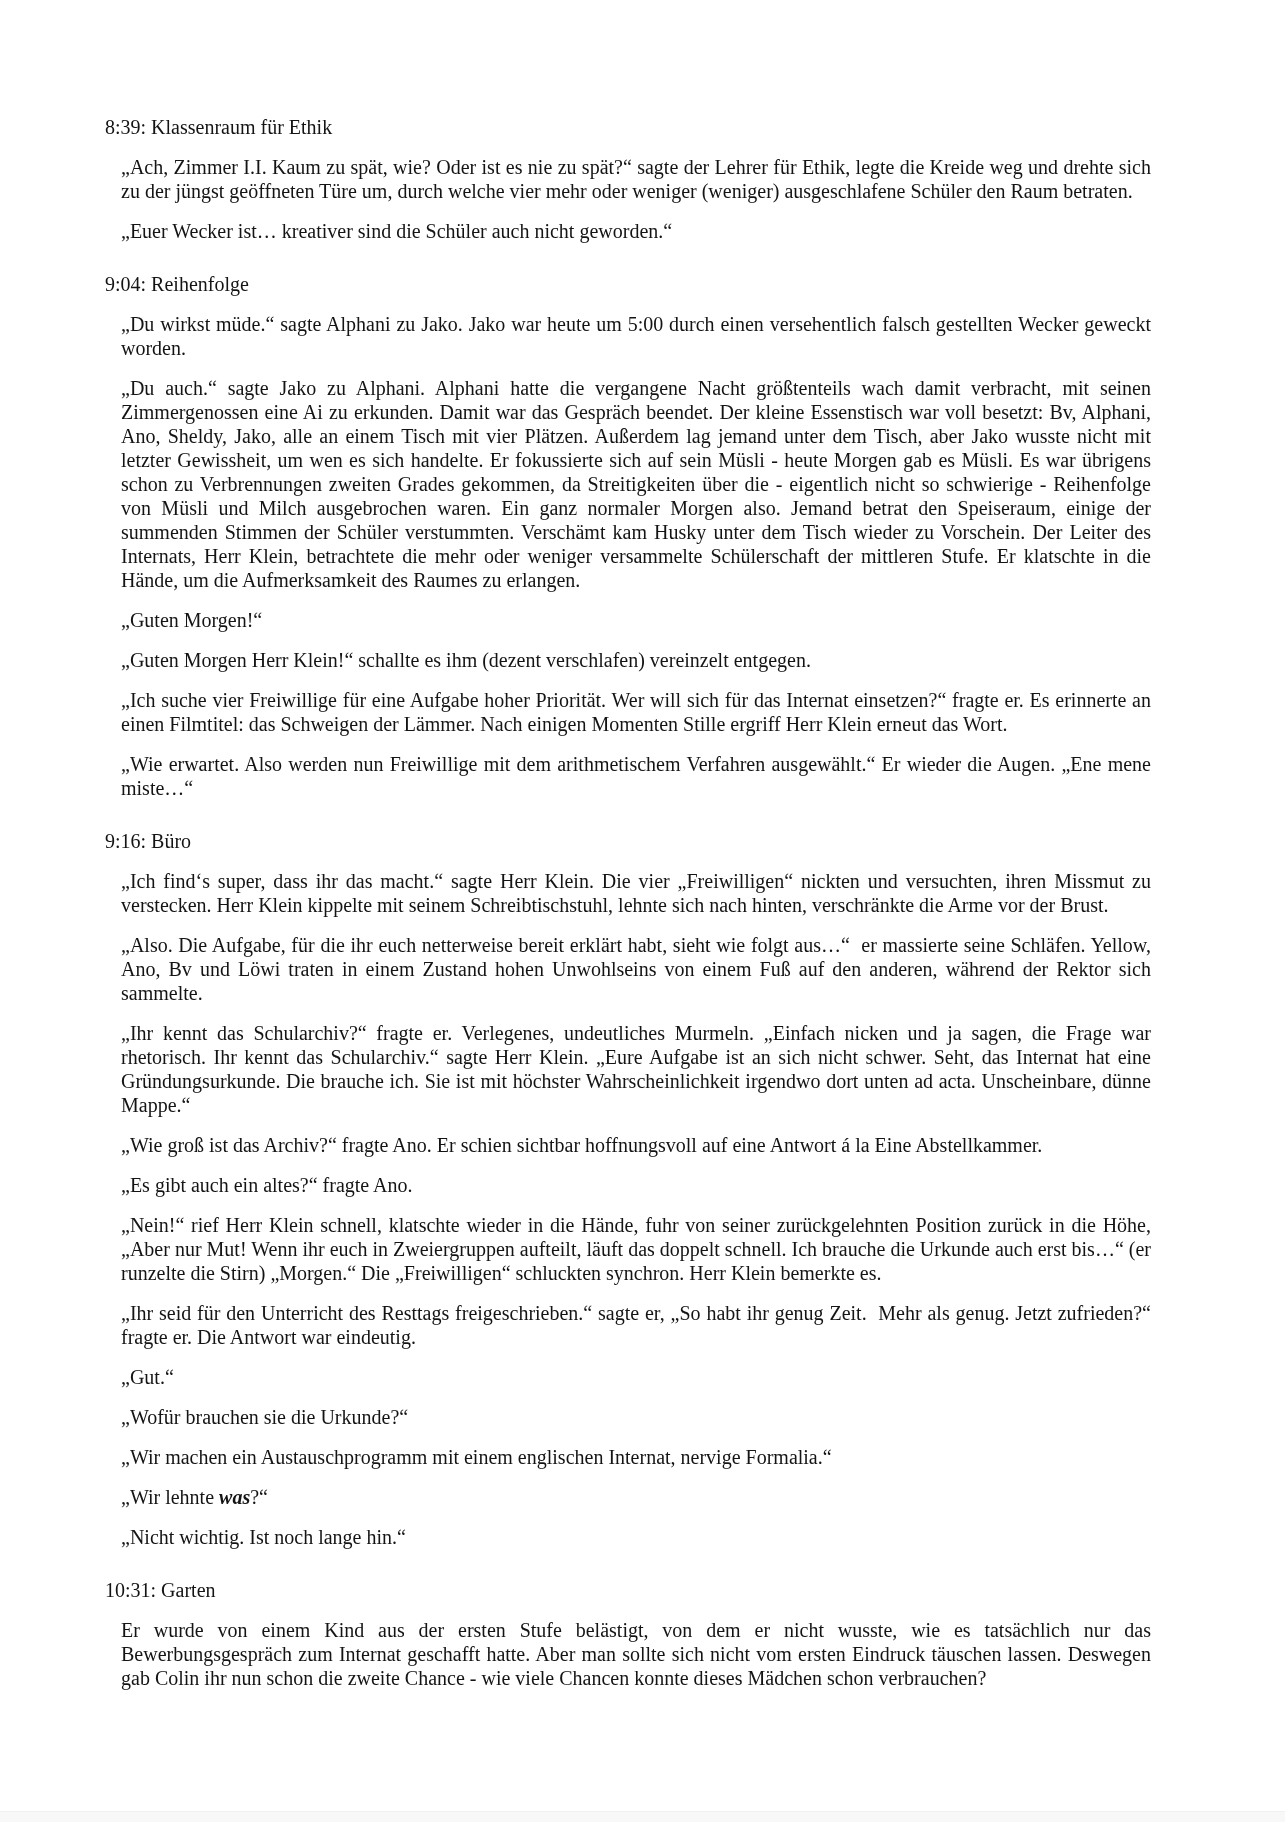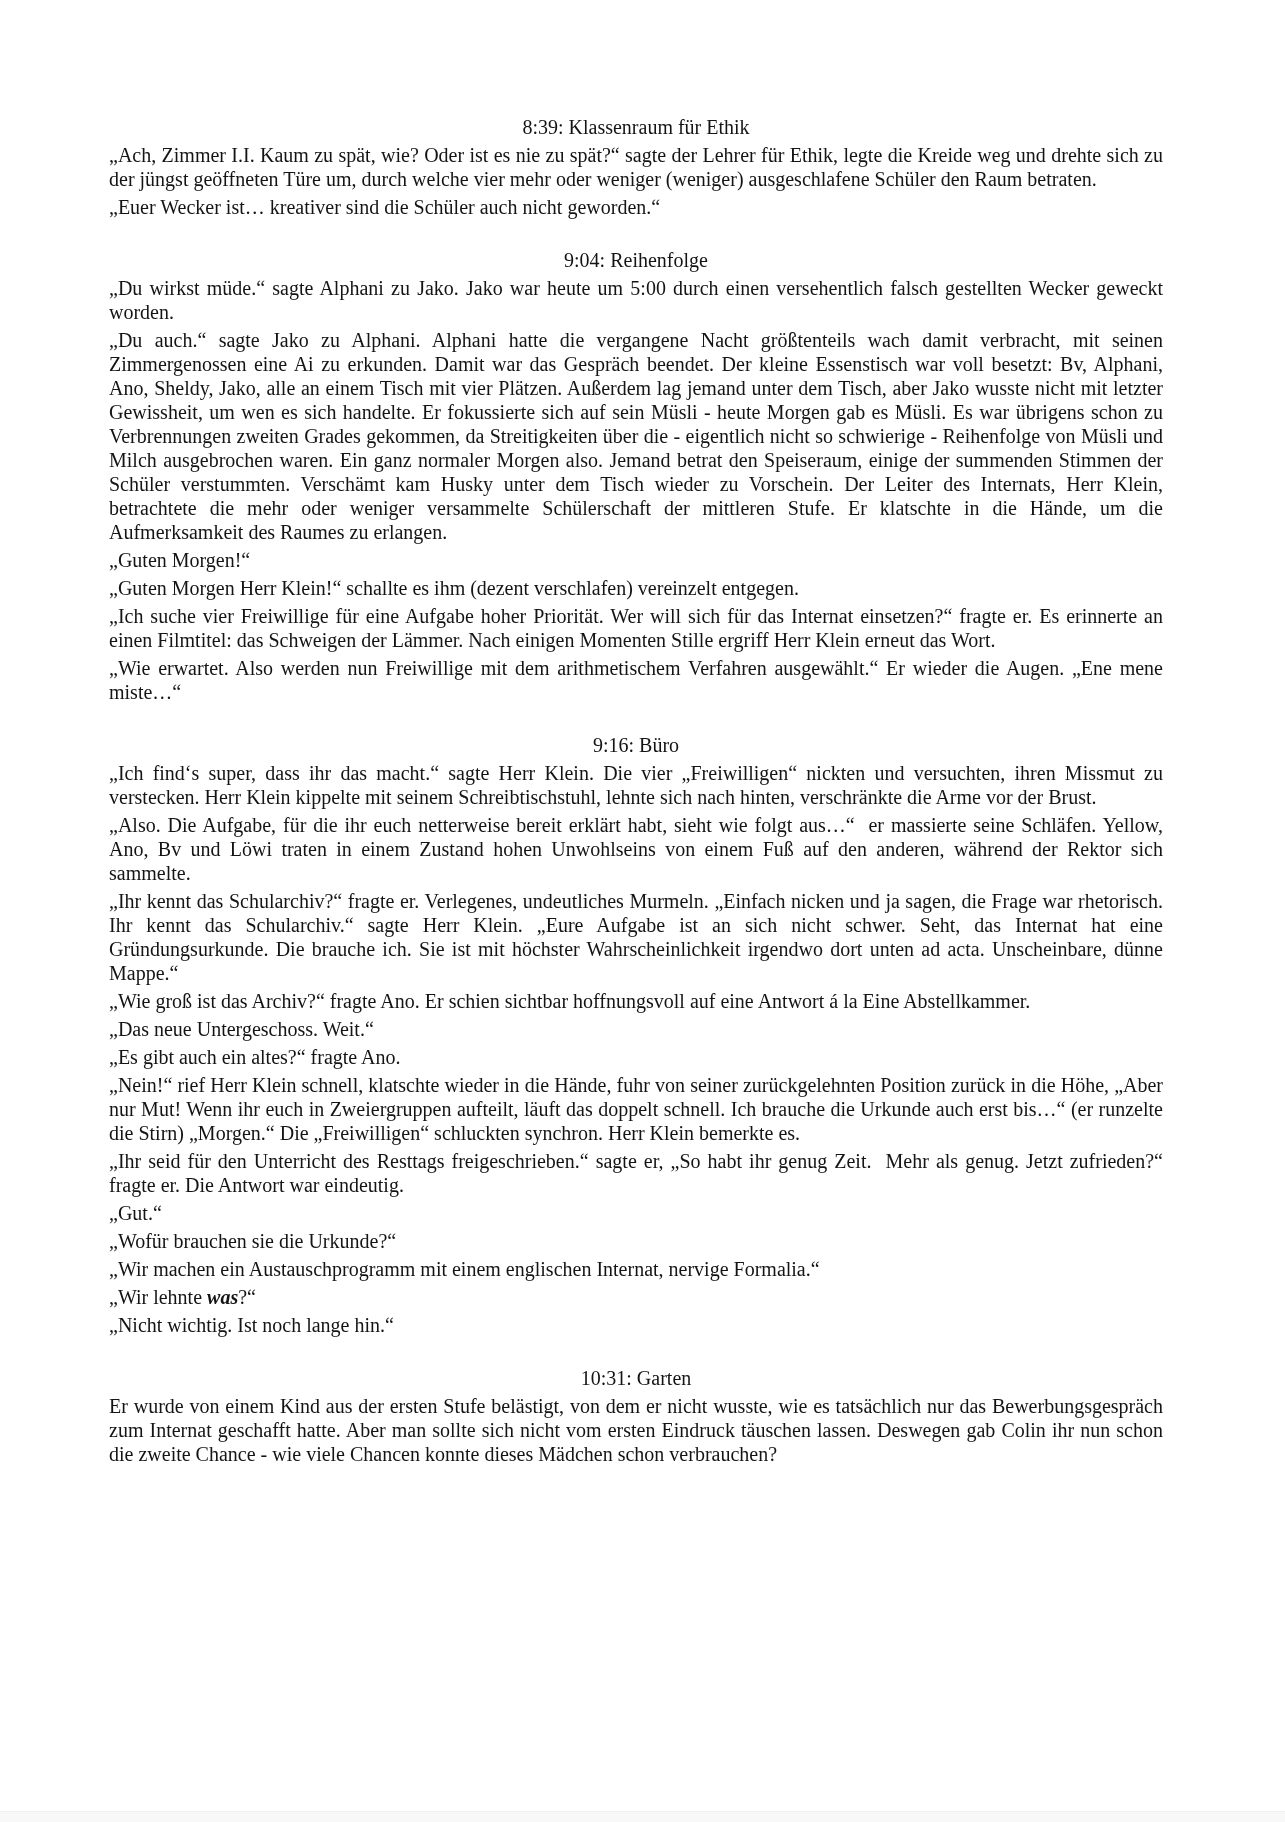--- a/index.html
+++ b/index.html
@@ -26,24 +26,24 @@
     width: 1062px;
     font-size: 20px;
     line-height: 24px;
     color: #141414;
     text-align: justify;
   }
   .section + .section {
     margin-top: 29px;
   }
   .heading {
-    text-align: center;
+    text-align: left;
   }
   p.para {
-    margin: 4px;
+    margin: 16px;
     padding: 0;
     text-align: justify;
   }
   .bottom-bar {
     position: absolute;
     left: 0;
     right: 0;
     bottom: 0;
     height: 10px;
     background: #f8f8f8;
@@ -69,21 +69,20 @@
         <p class="para">„Guten Morgen Herr Klein!“ schallte es ihm (dezent verschlafen) vereinzelt entgegen.</p>
         <p class="para">„Ich suche vier Freiwillige für eine Aufgabe hoher Priorität. Wer will sich für das Internat einsetzen?“ fragte er. Es erinnerte an einen Filmtitel: das Schweigen der Lämmer. Nach einigen Momenten Stille ergriff Herr Klein erneut das Wort.</p>
         <p class="para">„Wie erwartet. Also werden nun Freiwillige mit dem arithmetischem Verfahren ausgewählt.“ Er wieder die Augen. „Ene mene miste…“</p>
       </div>
       <div class="section">
         <div class="heading">9:16: Büro</div>
         <p class="para">„Ich find‘s super, dass ihr das macht.“ sagte Herr Klein. Die vier „Freiwilligen“ nickten und versuchten, ihren Missmut zu verstecken. Herr Klein kippelte mit seinem Schreibtischstuhl, lehnte sich nach hinten, verschränkte die Arme vor der Brust.</p>
         <p class="para">„Also. Die Aufgabe, für die ihr euch netterweise bereit erklärt habt, sieht wie folgt aus…“&nbsp; er massierte seine Schläfen. Yellow, Ano, Bv und Löwi traten in einem Zustand hohen Unwohlseins von einem Fuß auf den anderen, während der Rektor sich sammelte.</p>
         <p class="para">„Ihr kennt das Schularchiv?“ fragte er. Verlegenes, undeutliches Murmeln. „Einfach nicken und ja sagen, die Frage war rhetorisch. Ihr kennt das Schularchiv.“ sagte Herr Klein. „Eure Aufgabe ist an sich nicht schwer. Seht, das Internat hat eine Gründungsurkunde. Die brauche ich. Sie ist mit höchster Wahrscheinlichkeit irgendwo dort unten ad acta. Unscheinbare, dünne Mappe.“</p>
         <p class="para">„Wie groß ist das Archiv?“ fragte Ano. Er schien sichtbar hoffnungsvoll auf eine Antwort á la Eine Abstellkammer.</p>
-        <p class="para">„Das neue Untergeschoss. Weit.“</p>
         <p class="para">„Es gibt auch ein altes?“ fragte Ano.</p>
         <p class="para">„Nein!“ rief Herr Klein schnell, klatschte wieder in die Hände, fuhr von seiner zurückgelehnten Position zurück in die Höhe, „Aber nur Mut! Wenn ihr euch in Zweiergruppen aufteilt, läuft das doppelt schnell. Ich brauche die Urkunde auch erst bis…“ (er runzelte die Stirn) „Morgen.“ Die „Freiwilligen“ schluckten synchron. Herr Klein bemerkte es.</p>
         <p class="para">„Ihr seid für den Unterricht des Resttags freigeschrieben.“ sagte er, „So habt ihr genug Zeit.&nbsp; Mehr als genug. Jetzt zufrieden?“ fragte er. Die Antwort war eindeutig.</p>
         <p class="para">„Gut.“</p>
         <p class="para">„Wofür brauchen sie die Urkunde?“</p>
         <p class="para">„Wir machen ein Austauschprogramm mit einem englischen Internat, nervige Formalia.“</p>
         <p class="para"><span>„Wir lehnte </span><span class="italic">was</span><span>?“</span></p>
         <p class="para">„Nicht wichtig. Ist noch lange hin.“</p>
       </div>
       <div class="section">

